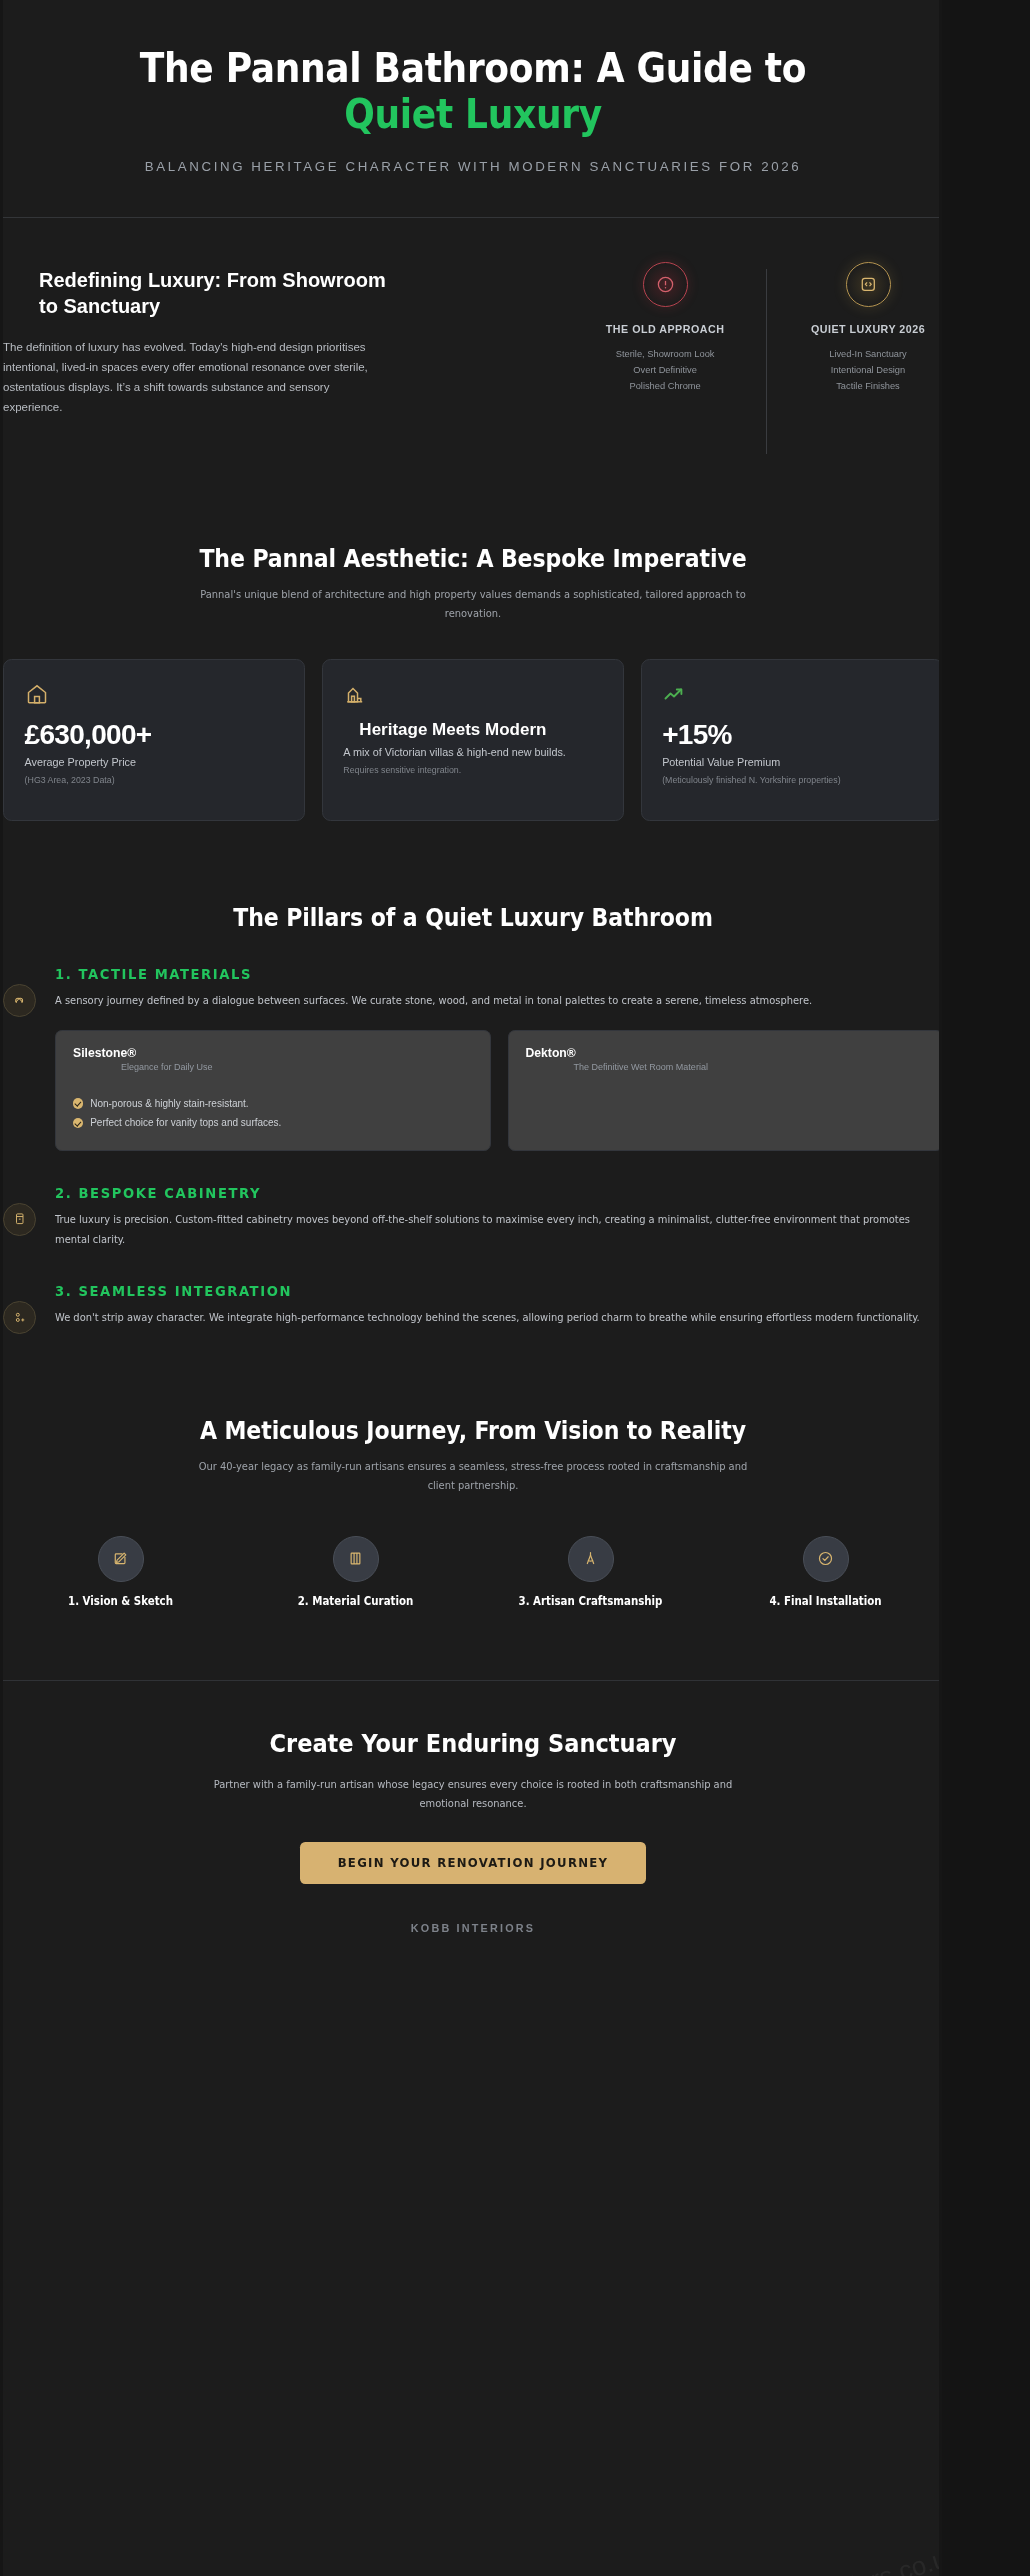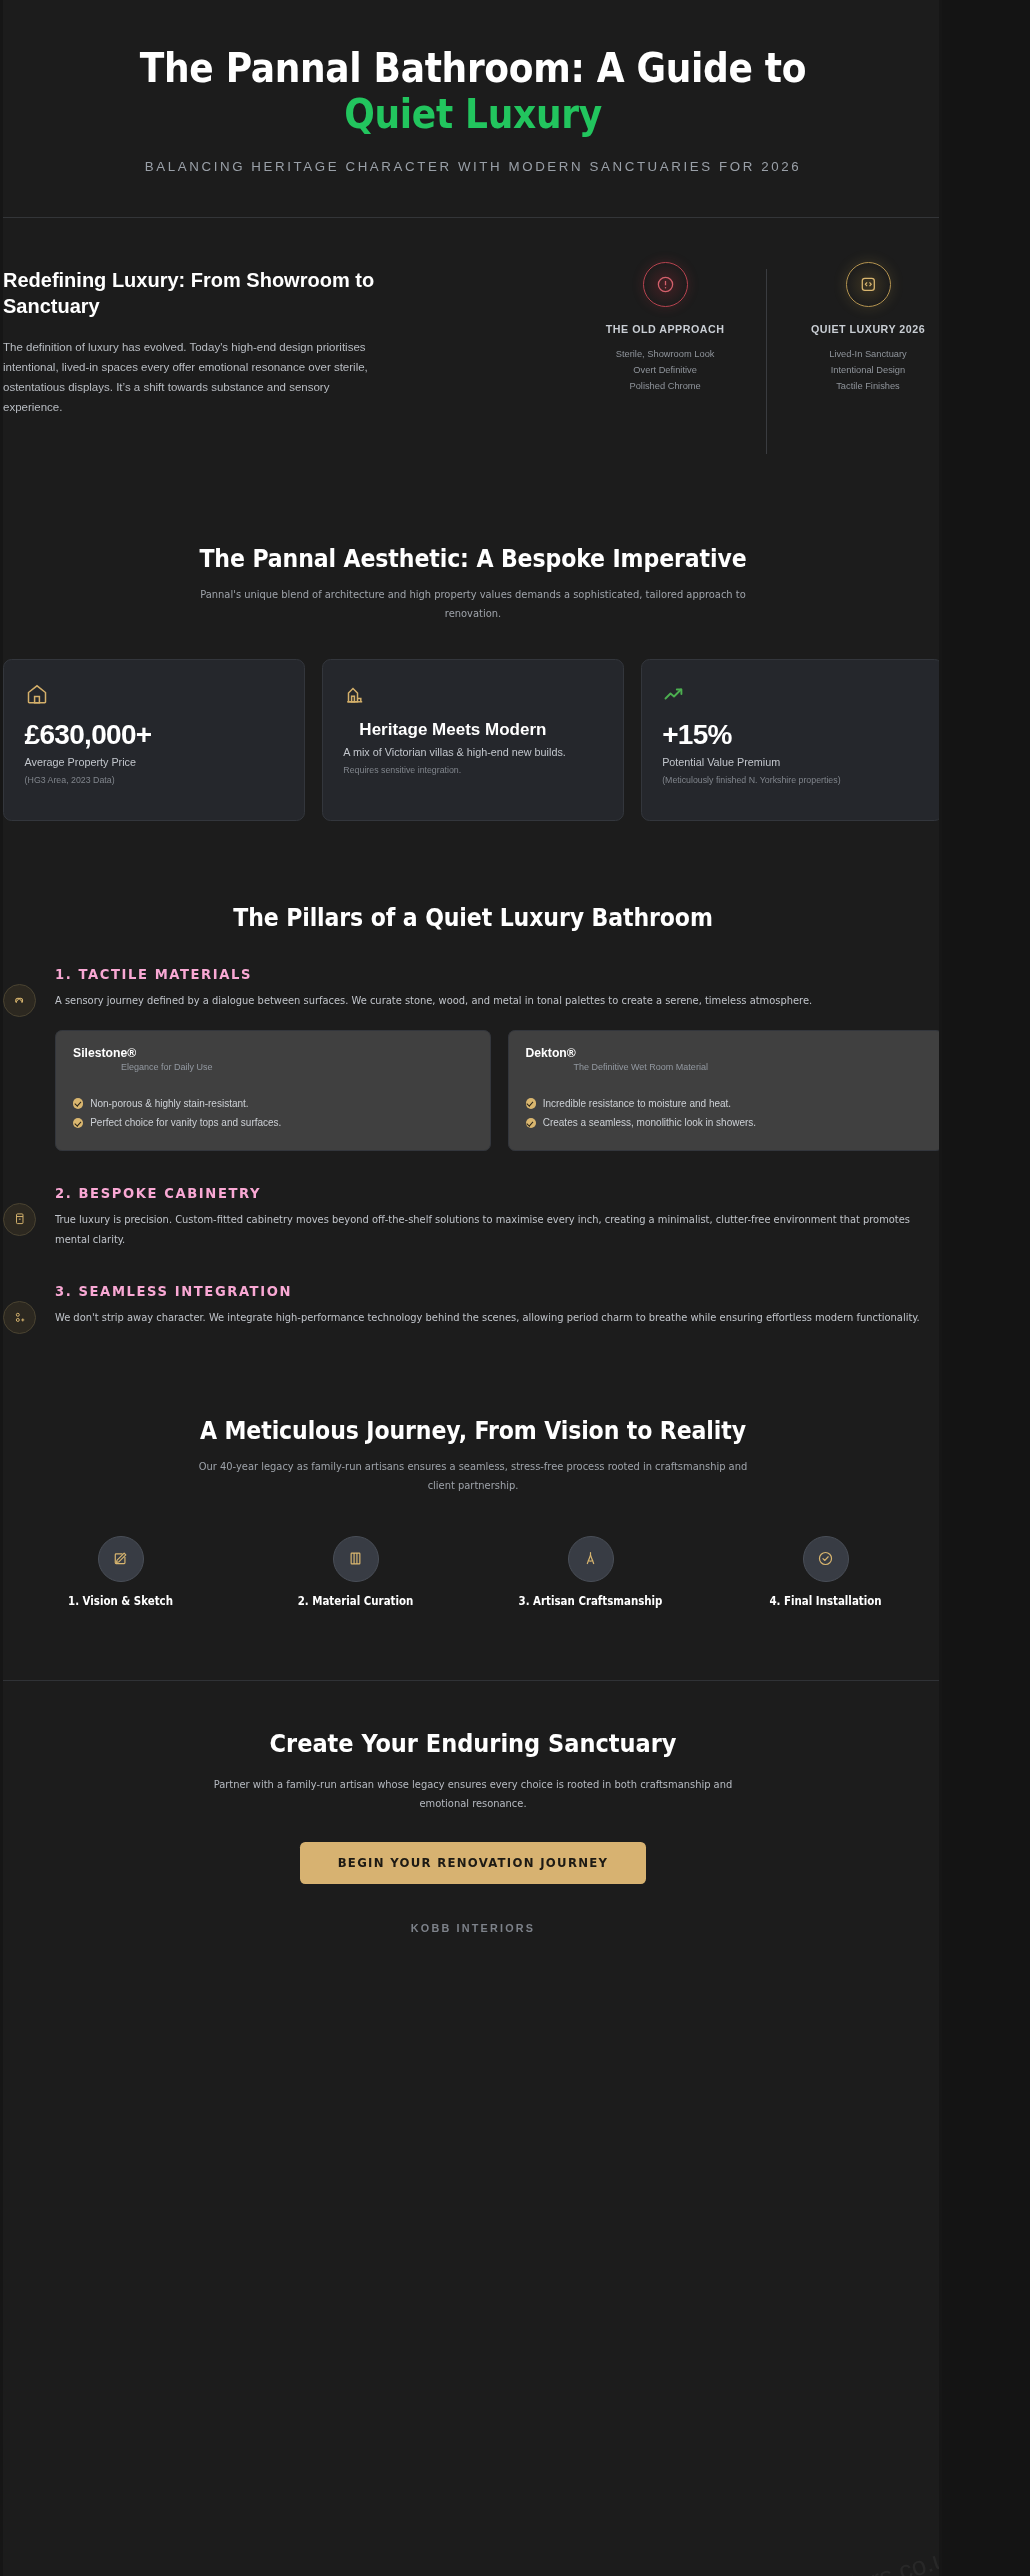--- a/index.html
+++ b/index.html
@@ -66,20 +66,21 @@
     display: flex;
     padding-top: 40px;
     gap: 0;
   }
   .redef-left { width: 404px; padding-top: 8.6px; }
   .redef-h {
     font-size: 20px;
     font-weight: bold;
     line-height: 1.3;
     color: #ffffff;
+    margin-left: 36px;
   }
   .redef-p {
     margin-top: 18px;
     font-size: 11.5px;
     line-height: 1.74;
     color: #b8bcc2;
     max-width: 378px;
   }
 
   .compare {
@@ -215,21 +216,21 @@
     border: 0.9px solid #4a4331;
     display: flex; align-items: center; justify-content: center;
     margin-top: 20.6px;
   }
   .pillar-body { flex: 1; padding-top: 1.7px; }
   .pillar-title {
     font-family: "DejaVu Sans Condensed", "Liberation Sans Narrow", "Liberation Sans", sans-serif;
     font-size: 14.6px;
     font-weight: bold;
     letter-spacing: 1.6px;
-    color: #f9a8d4;
+    color: #22c55e;
     text-transform: uppercase;
   }
   .pillar-text {
     margin-top: 9.4px;
     font-size: 11px;
     line-height: 1.78;
     color: #c0c4ca;
     font-family: "DejaVu Sans Condensed", "Liberation Sans Narrow", "Liberation Sans", sans-serif;
   }
 
@@ -497,30 +498,20 @@
                 <li>
                   <span class="tick"></span>
                   <span>Perfect choice for vanity tops and surfaces.</span>
                 </li>
               </ul>
             </div>
 
             <div class="mat-card">
               <div class="mat-name">Dekton®</div>
               <div class="mat-sub">The Definitive Wet Room Material</div>
-              <ul class="mat-list">
-                <li>
-                  <span class="tick"></span>
-                  <span>Incredible resistance to moisture and heat.</span>
-                </li>
-                <li>
-                  <span class="tick"></span>
-                  <span>Creates a seamless, monolithic look in showers.</span>
-                </li>
-              </ul>
             </div>
           </div>
         </div>
       </div>
 
       <div class="pillar">
         <div class="pillar-ico">
           <svg width="15.5" height="15.5" viewBox="0 0 24 24" fill="none" stroke="#d9b66f" stroke-width="1.5">
             <rect x="7" y="4.5" width="10" height="15" rx="1.4"></rect>
             <line x1="7" y1="8.6" x2="17" y2="8.6"></line>

